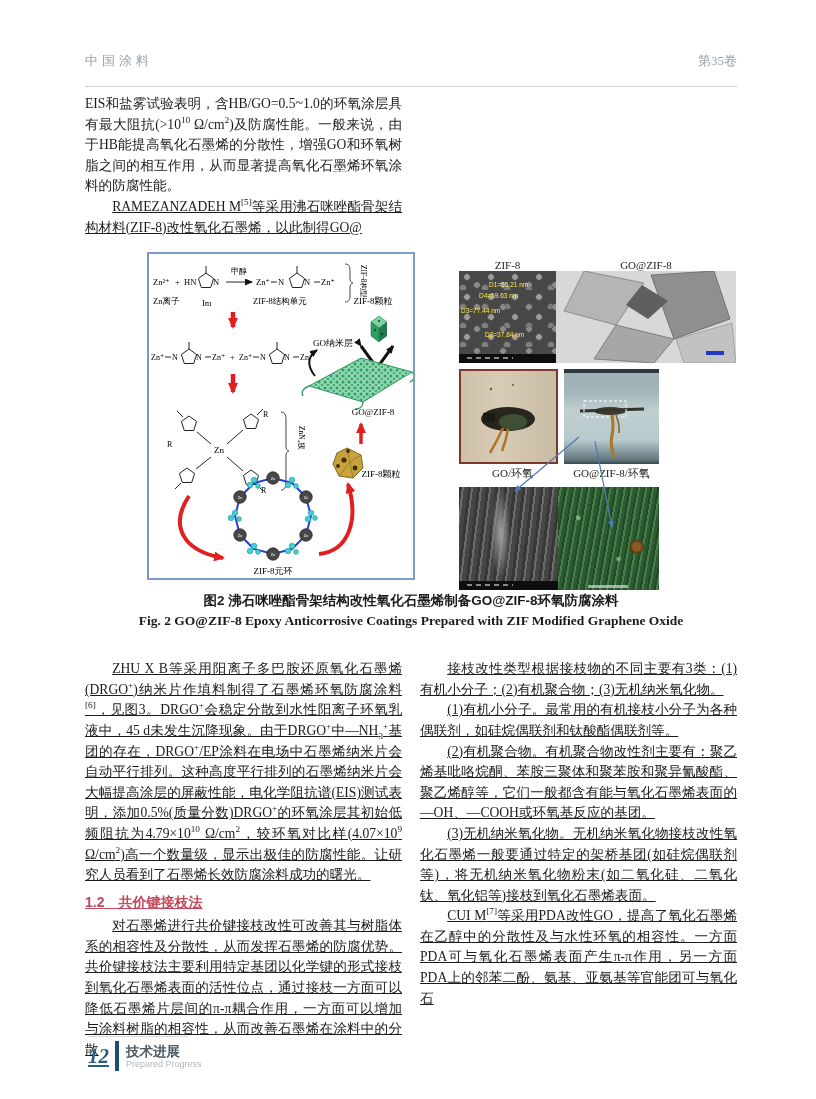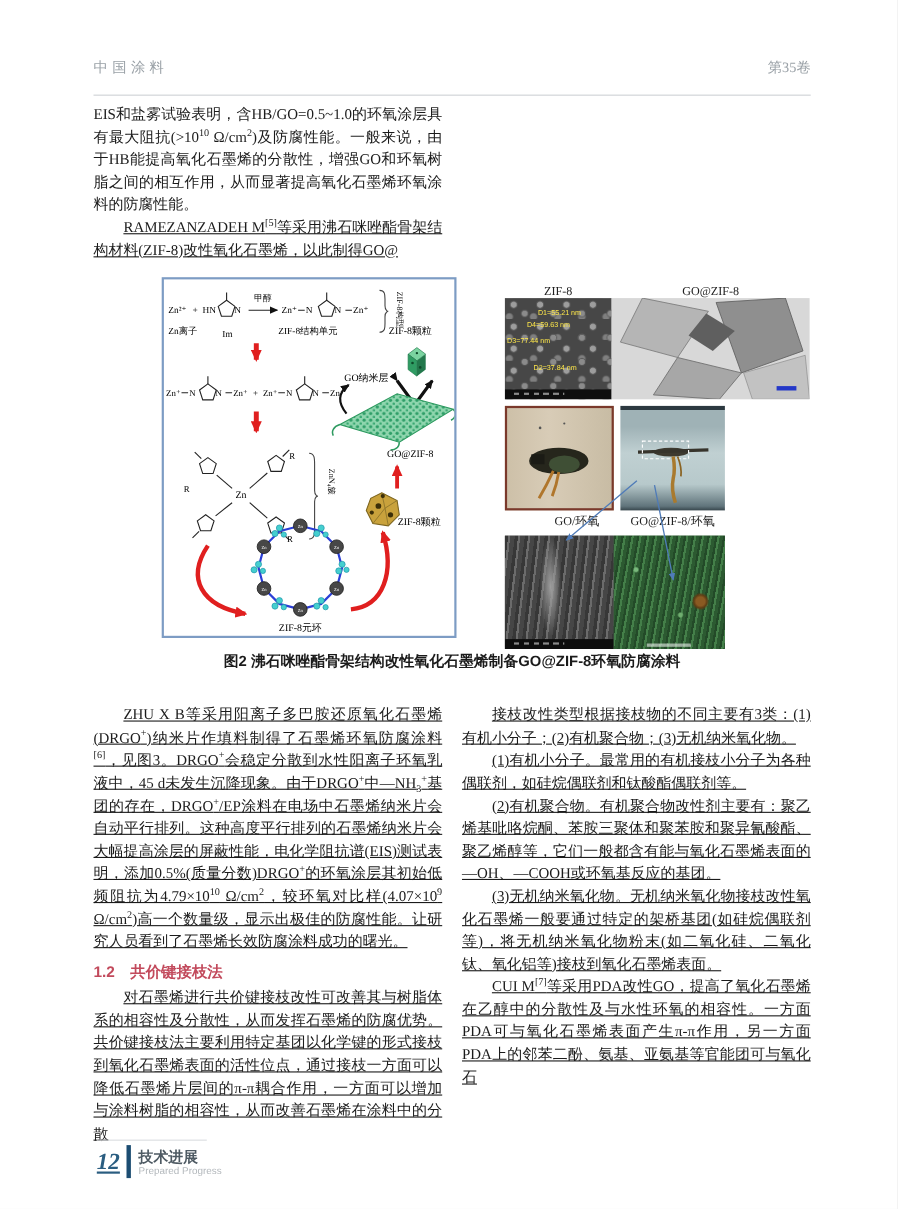--- a/index.html
+++ b/index.html
@@ -10,21 +10,21 @@
        border-bottom:1px solid #cdd1d4;padding-bottom:16px;color:#9aa1a7;font-size:13px;}
   .hdr .j{letter-spacing:4px;}
   
   .content{position:absolute;top:94px;left:85px;width:652px;}
   .cols{display:flex;gap:18px;}
   .col{width:317px;font-size:13.6px;line-height:20.6px;text-align:justify;}
   .p{margin:0;}
   .ind{text-indent:2em;text-decoration:underline;}
   sup,sub{font-size:0.68em;line-height:0;}
   .sect{color:#c24a5c;font-family:"Liberation Sans","DejaVu Sans",sans-serif;
-        font-weight:bold;font-size:14px;margin:6px 0 4px 0;text-align:left;}
+        font-weight:bold;font-size:14px;margin:6px 0 4px 0;text-align:left;text-decoration:underline;}
   
   .figblock{margin-top:9px;}
   .figcanvas{position:relative;margin-left:62px;width:590px;height:338px;}
   .scheme{position:absolute;left:0;top:5px;width:268px;height:328px;border:2px solid #7d9cc4;background:#fff;box-sizing:border-box;}
   .micro{position:absolute;left:312px;top:0;width:278px;height:338px;font-family:"Liberation Serif","DejaVu Serif",serif;margin-top:12px;}
   .mlab{position:absolute;font-size:11px;text-align:center;color:#222;}
   .img{position:absolute;overflow:hidden;}
   .sem1{left:0;top:12px;width:97px;height:92px;background-color:#474747;
         background-image:radial-gradient(circle 4px at 8px 6px,#9d9d9d 0 2.5px,#606060 3px,transparent 4px),
         radial-gradient(circle 4px at 18px 14px,#8b8b8b 0 2.5px,#585858 3px,transparent 4px),
@@ -285,21 +285,21 @@
           <div class="img photo2">
             <svg width="95" height="95" viewBox="0 0 95 95">
               <ellipse cx="46" cy="42" rx="16" ry="4" fill="#3e3a30"></ellipse>
               <path d="M16,42 L80,40" stroke="#37342c" stroke-width="3" fill="none"></path>
               <rect x="20" y="32" width="42" height="16" fill="none" stroke="#ffffff" stroke-width="1" stroke-dasharray="3,2"></rect>
               <path d="M48,46 q2,12 0,20 q-2,10 2,22" stroke="#a97a2e" stroke-width="3.2" fill="none"></path>
               <path d="M52,46 q4,10 3,18" stroke="#8a6322" stroke-width="1.6" fill="none"></path>
             </svg>
           </div>
 
-          <div class="mlab plab" style="left:16px;width:99px;">GO/环氧</div>
+          <div class="mlab plab" style="left:4px;width:99px;">GO/环氧</div>
           <div class="mlab plab" style="left:105px;width:95px;">GO@ZIF-8/环氧</div>
 
           <div class="img sem2">
             <div class="bar">
                 <i></i>
               </div>
           </div>
           <div class="img sem3">
             <div class="cap"></div>
           </div>
@@ -311,20 +311,21 @@
                 </marker>
             </defs>
             <line x1="120" y1="178" x2="56" y2="232" stroke="#4f7bb8" stroke-width="1.2" marker-end="url(#mbl)"></line>
             <line x1="136" y1="182" x2="153" y2="268" stroke="#4f7bb8" stroke-width="1.2" marker-end="url(#mbl)"></line>
           </svg>
         </div>
       </div>
 
       <div class="figcap">
         <div class="cn">图2  沸石咪唑酯骨架结构改性氧化石墨烯制备GO@ZIF-8环氧防腐涂料</div>
+        <div class="en">Fig. 2  GO@ZIF-8 Epoxy Anticorrosive Coatings Prepared with ZIF Modified Graphene Oxide</div>
       </div>
     </div>
 
     <div class="cols" style="margin-top:30px;">
       <div class="col">
         <p class="p ind">ZHU X B等采用阳离子多巴胺还原氧化石墨烯(DRGO<sup>+</sup>)纳米片作填料制得了石墨烯环氧防腐涂料<sup>[6]</sup>，见图3。DRGO<sup>+</sup>会稳定分散到水性阳离子环氧乳液中，45 d未发生沉降现象。由于DRGO<sup>+</sup>中—NH<sub>3</sub><sup>+</sup>基团的存在，DRGO<sup>+</sup>/EP涂料在电场中石墨烯纳米片会自动平行排列。这种高度平行排列的石墨烯纳米片会大幅提高涂层的屏蔽性能，电化学阻抗谱(EIS)测试表明，添加0.5%(质量分数)DRGO<sup>+</sup>的环氧涂层其初始低频阻抗为4.79×10<sup>10</sup> Ω/cm<sup>2</sup>，较环氧对比样(4.07×10<sup>9</sup> Ω/cm<sup>2</sup>)高一个数量级，显示出极佳的防腐性能。让研究人员看到了石墨烯长效防腐涂料成功的曙光。</p>
         <div class="sect">1.2　共价键接枝法</div>
         <p class="p ind">对石墨烯进行共价键接枝改性可改善其与树脂体系的相容性及分散性，从而发挥石墨烯的防腐优势。共价键接枝法主要利用特定基团以化学键的形式接枝到氧化石墨烯表面的活性位点，通过接枝一方面可以降低石墨烯片层间的π-π耦合作用，一方面可以增加与涂料树脂的相容性，从而改善石墨烯在涂料中的分散</p>
       </div>
       <div class="col">

